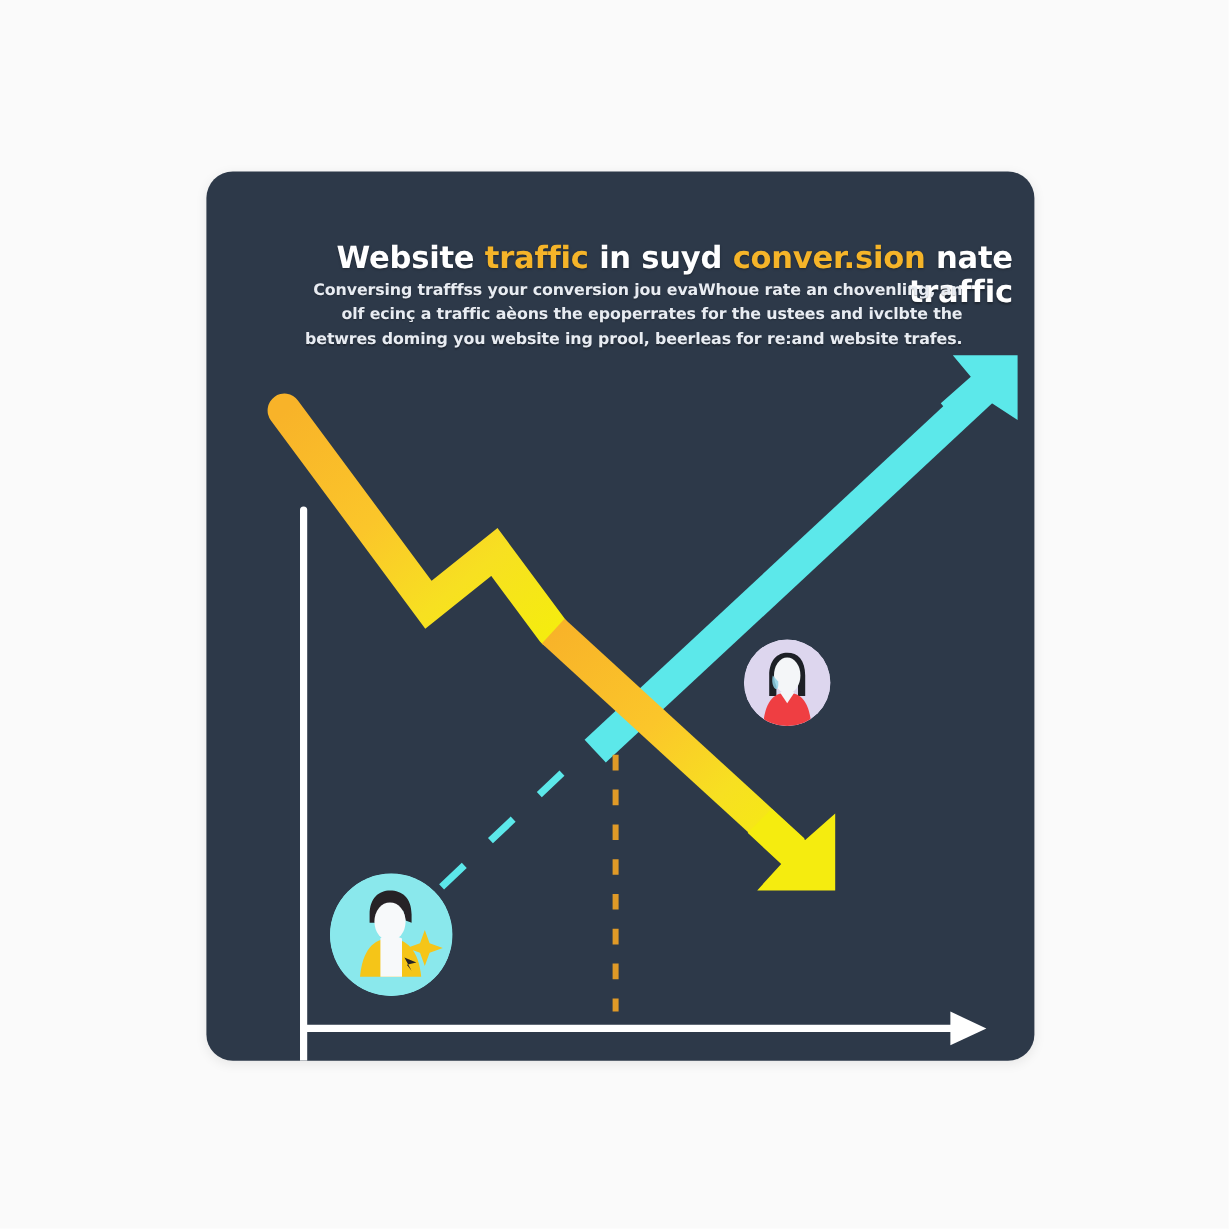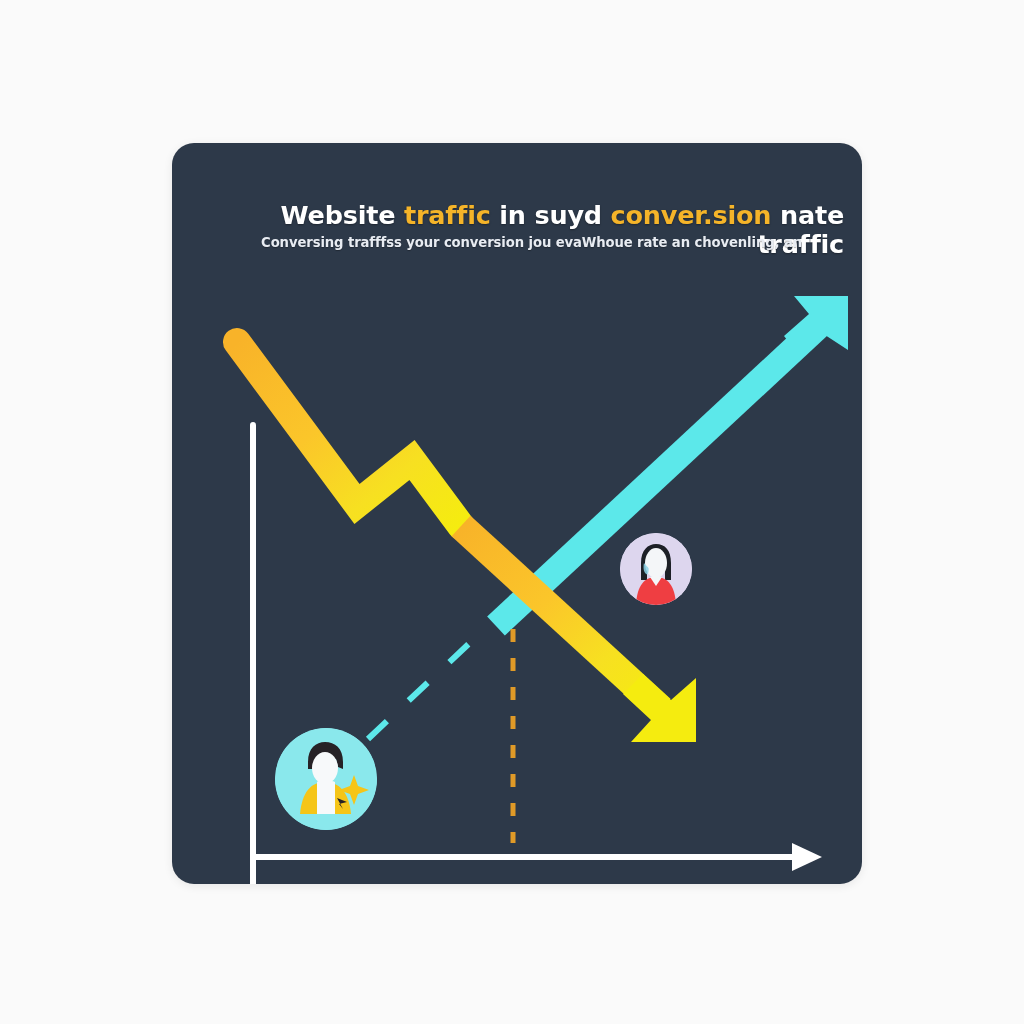--- a/index.html
+++ b/index.html
@@ -172,20 +172,22 @@
         <path d="M 524 599 L 459 599 L 479 577 L 451 551 L 471 531 L 499 557 L 524 535 Z" fill="#f5ec0f"></path>
       </g>
     </svg>
 
     <div class="hdr" id="title-block">
       <div id="chart-title"><span>Website </span><span class="hl">traffic</span><span> in suyd </span><span class="hl">conver.sion</span><span> nate traffic</span></div>
     </div>
 
     <div class="hdr" id="subtitle-block">
       <div class="sub-line">Conversing trafffss your conversion jou evaWhoue rate an chovenling, an</div>
+      <div class="sub-line">olf ecinç a traffic aèons the epoperrates for the ustees and ivclbte the</div>
+      <div class="sub-line">betwres doming you website ing prool, beerleas for re:and website trafes.</div>
     </div>
 
 
 
     <div class="avatar" id="avatar-female">
       <svg viewBox="0 0 72 72" xmlns="http://www.w3.org/2000/svg">
         <circle cx="36" cy="36" r="36" fill="#ddd6ee"></circle>
         <path d="M21 30 C21 17 28 11 36 11 C45 11 51 17 51 30 L51 47 L45 47 L45 28 L27 28 L27 47 L21 47 Z" fill="#1d2026"></path>
         <ellipse cx="36" cy="30" rx="11" ry="15" fill="#f4f6f8"></ellipse>
         <path d="M24 30 C23 34 23.5 39 26 41 C28 42.5 29 39 28.5 35 Z" fill="#8fd4e8" opacity="0.85"></path>

